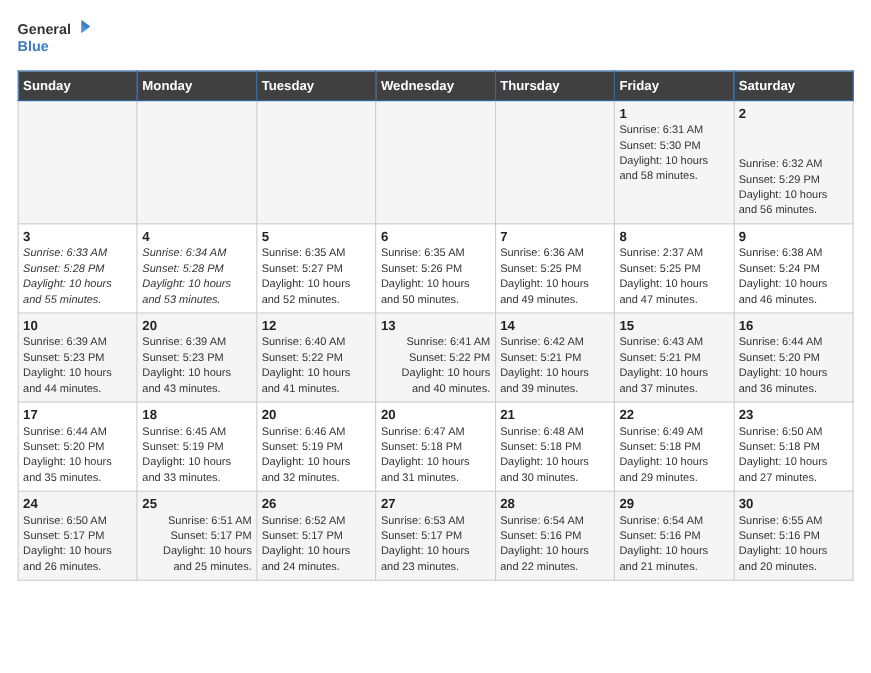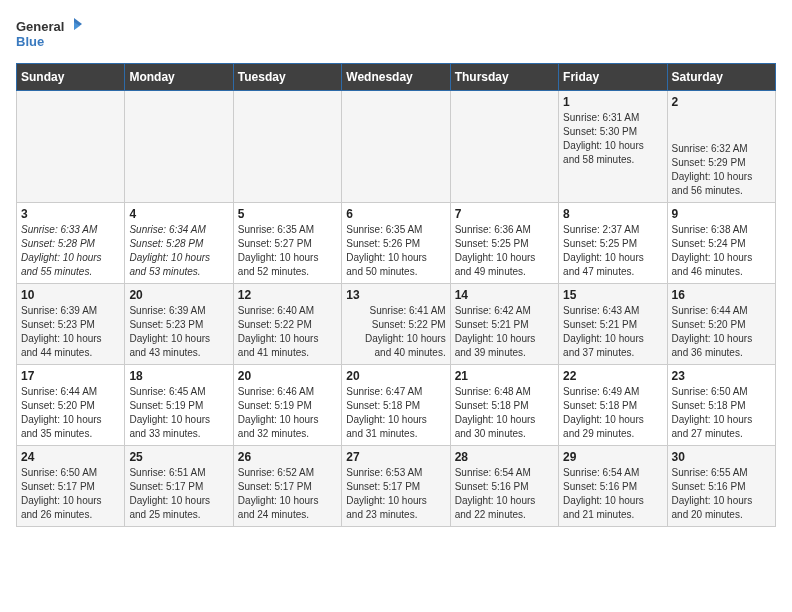--- a/index.html
+++ b/index.html
@@ -264,21 +264,21 @@
       </tr>
       <tr>
         <td>
           <span class="day-number">24</span>
           <div class="day-info" style="white-space: pre-line;">Sunrise: 6:50 AM
 Sunset: 5:17 PM
 Daylight: 10 hours and 26 minutes.</div>
         </td>
         <td>
           <span class="day-number">25</span>
-          <div class="day-info" style="white-space: pre-line;">Sunrise: 6:51 AM
+          <div class="day-info" style="white-space: pre-line; text-align: right;">Sunrise: 6:51 AM
 Sunset: 5:17 PM
 Daylight: 10 hours and 25 minutes.</div>
         </td>
         <td>
           <span class="day-number">26</span>
           <div class="day-info" style="white-space: pre-line;">Sunrise: 6:52 AM
 Sunset: 5:17 PM
 Daylight: 10 hours and 24 minutes.</div>
         </td>
         <td>

